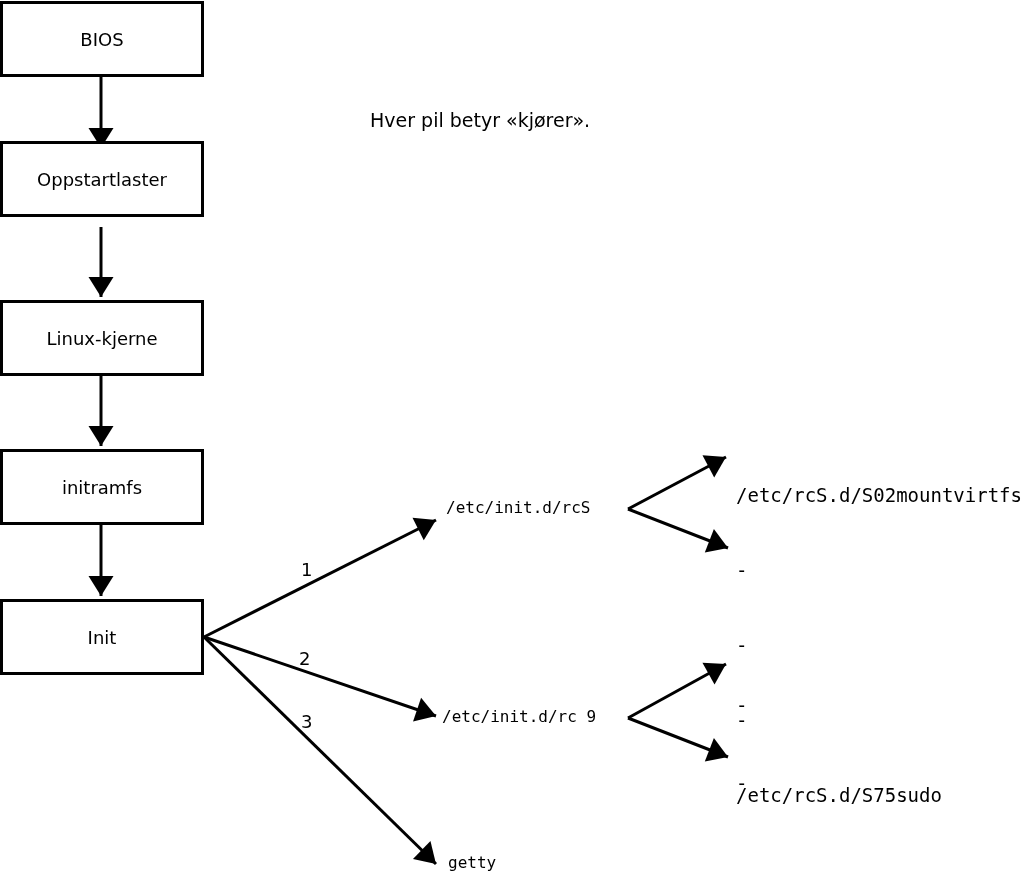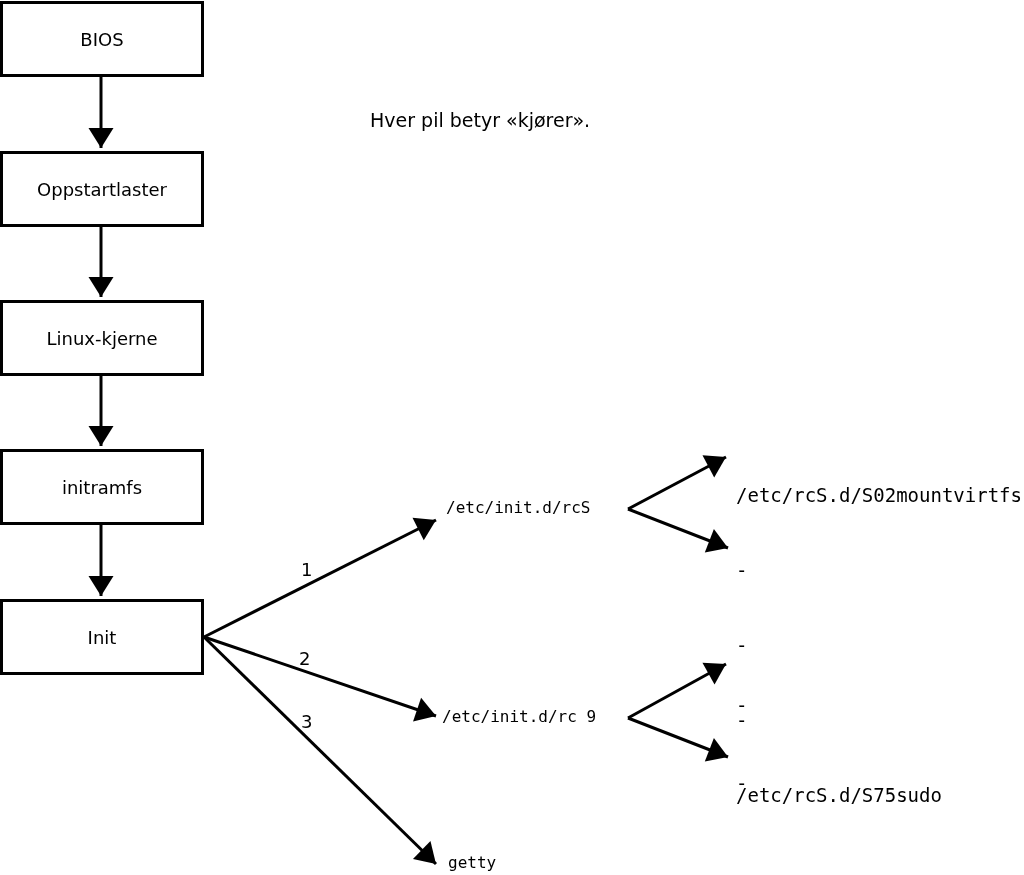--- a/index.html
+++ b/index.html
@@ -89,21 +89,21 @@
 
     <line x1="628" y1="718" x2="726" y2="664" stroke="#000" stroke-width="3" marker-end="url(#ah)"></line>
     <line x1="628" y1="718" x2="728" y2="757" stroke="#000" stroke-width="3" marker-end="url(#ah)"></line>
   </svg>
 
   <div class="note">Hver pil betyr «kjører».</div>
 
   <div class="flow-box" style="top:1px">
     <span>BIOS</span>
   </div>
-  <div class="flow-box" style="top:151px">
+  <div class="flow-box" style="top:141px">
     <span>Oppstartlaster</span>
   </div>
   <div class="flow-box" style="top:300px">
     <span>Linux-kjerne</span>
   </div>
   <div class="flow-box" style="top:599px">
     <span>Init</span>
   </div>
   <div class="flow-box" style="top:449px">
     <span>initramfs</span>

